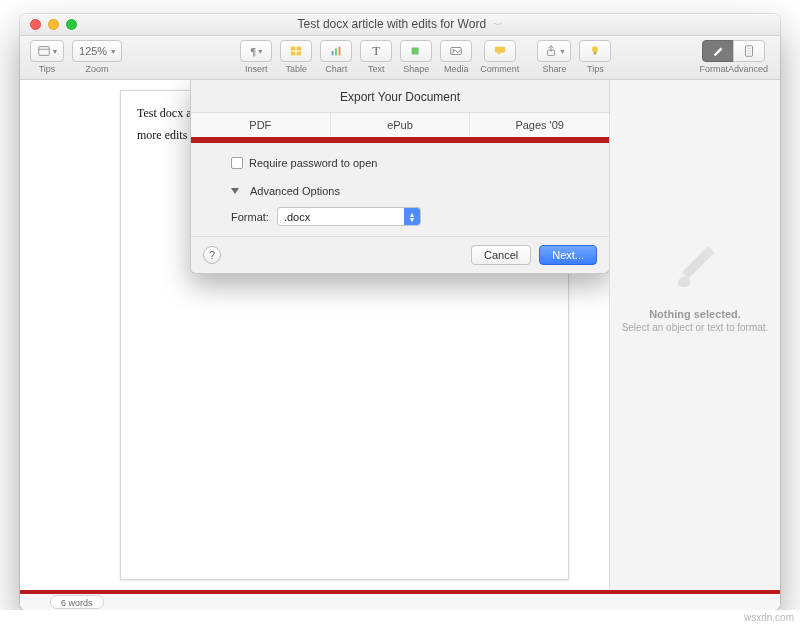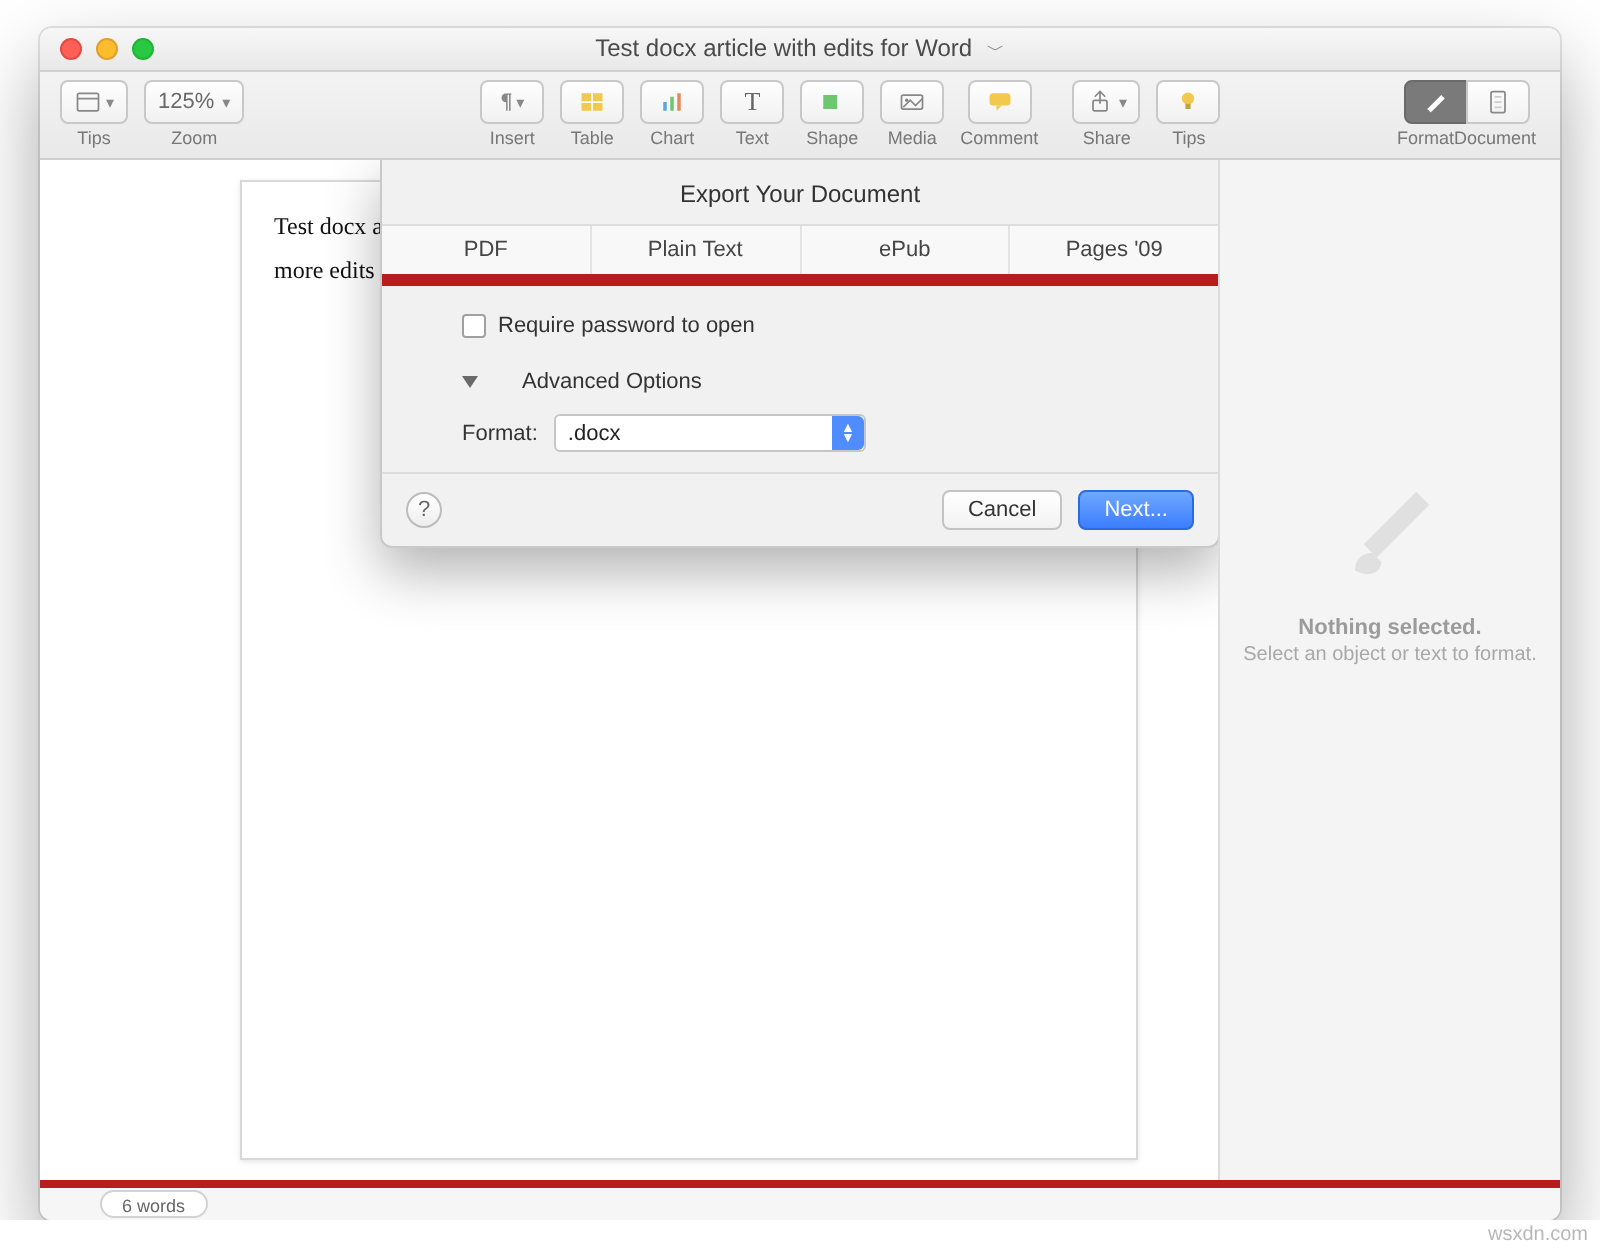--- a/index.html
+++ b/index.html
@@ -115,26 +115,26 @@
   }
   .dlg-tab {
     flex:1; text-align:center; padding:6px 0; font-size:11px;
     border-right:1px solid #e3e3e3; color:#444;
   }
   .dlg-tab:last-child { border-right:none;}
   .dlg-tab.active { background:#e7eefb; color:#2a6cd8;}
   .dlg-body { padding: 14px 20px 10px 40px; }
   .checkrow { display:flex; align-items:center; gap:6px; font-size:11px; color:#333;}
   .checkbox { width:12px; height:12px; border:1px solid #a0a0a0; border-radius:2px; background:#fff;}
-  .disclose { display:flex; align-items:center; gap:22px; font-size:11px; color:#333; margin-top:16px;}
+  .disclose { display:flex; align-items:center; gap:11px; font-size:11px; color:#333; margin-top:16px;}
   .tri { width:0;height:0;border-left:4px solid transparent;border-right:4px solid transparent;border-top:6px solid #6a6a6a;}
   .formatrow { display:flex; align-items:center; gap:8px; margin-top:10px;}
   .formatrow label { font-size:11px; color:#333;}
   .select {
-    width:156px; height:19px; background:#fff; border:1px solid #c6c6c6;
+    width:144px; height:19px; background:#fff; border:1px solid #c6c6c6;
     border-radius:3px; display:flex; align-items:center; justify-content:space-between;
     padding:0 0 0 6px; font-size:11px; color:#222;gap:36px;
   }
   .sel-arrows {
     width:16px; height:100%; background:#4f8cff;
     border-radius:0 3px 3px 0; color:#fff;
     display:flex; flex-direction:column; align-items:center; justify-content:center;
     line-height:5px; font-size:7px;
   }
   .dlg-footer {
@@ -316,37 +316,36 @@
           <svg class="ico" viewBox="0 0 16 16">
               <rect x="4" y="2" width="8" height="12" rx="1" fill="none" stroke="#888"></rect>
               <line x1="6" y1="5" x2="10" y2="5" stroke="#ccc"></line>
               <line x1="6" y1="8" x2="10" y2="8" stroke="#ccc"></line>
               <line x1="6" y1="11" x2="10" y2="11" stroke="#ccc"></line>
             </svg>
         </div>
       </div>
       <div style="display:flex; gap:0; width:100%; justify-content:space-around">
         <div class="tb-label">Format</div>
-        <div class="tb-label">Document</div>
+        <div class="tb-label">Advanced</div>
       </div>
     </div>
   </div>
 
   <div class="content">
     <div class="doc-area">
       <div class="page">
         <div>Test docx arti</div>
         <div>more edits he</div>
       </div>
 
       <div class="dialog">
         <div class="dlg-title">Export Your Document</div>
         <div class="dlg-tabs">
           <div class="dlg-tab">PDF</div>
-          <div class="dlg-tab">Plain Text</div>
           <div class="dlg-tab">ePub</div>
           <div class="dlg-tab">Pages '09</div>
         </div>
         <div class="dlg-body">
           <div class="checkrow">
             <div class="checkbox"></div>
             <span>Require password to open</span>
           </div>
           <div class="disclose">
             <div class="tri"></div>

